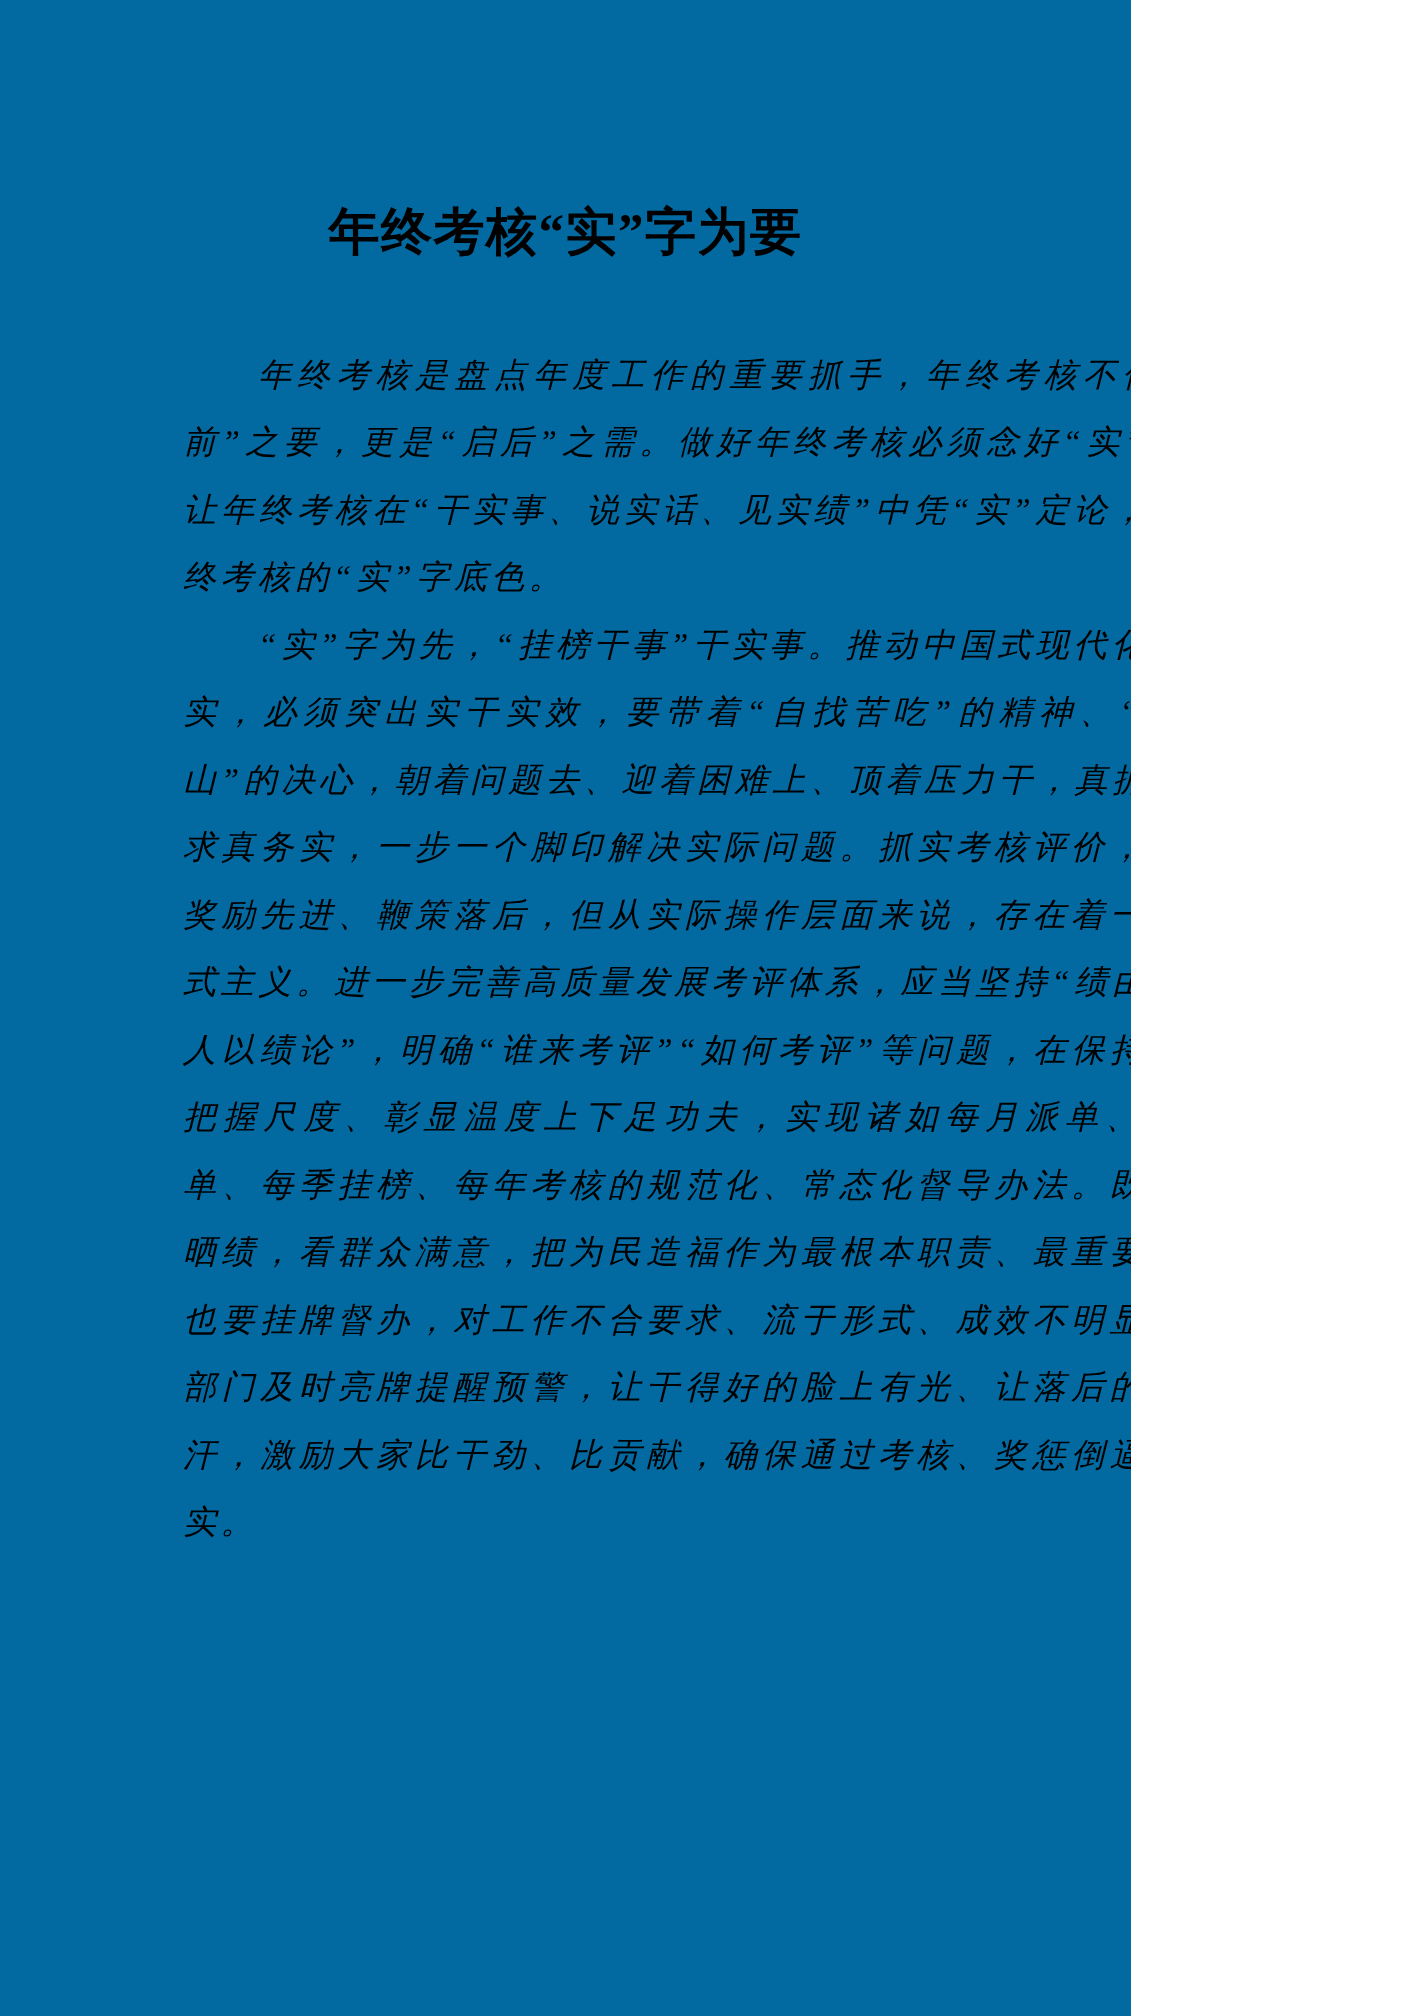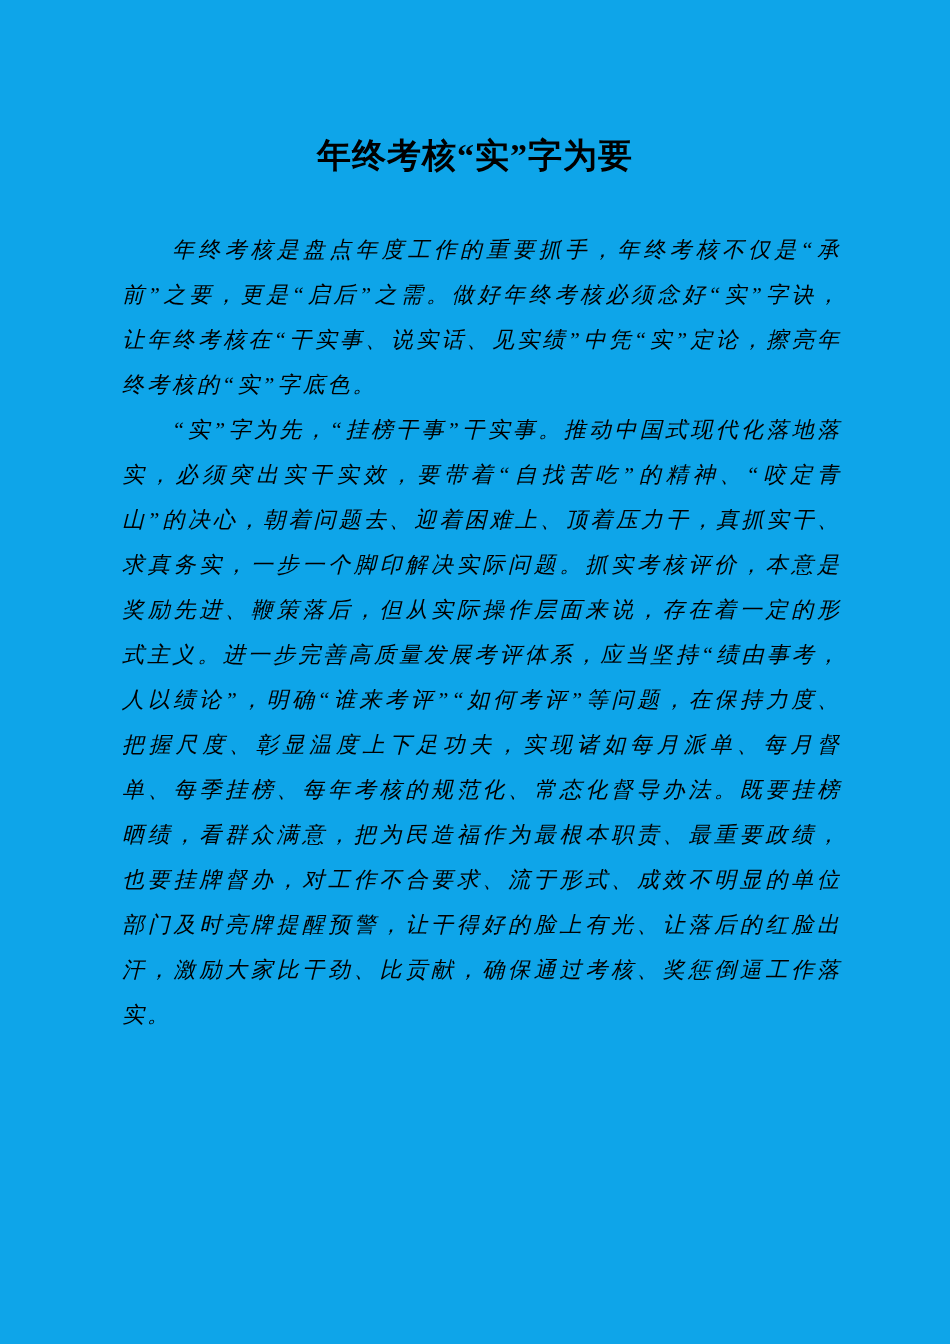--- a/index.html
+++ b/index.html
@@ -2,23 +2,23 @@
 <html><head>
 <meta charset="utf-8">
 <style>
   html, body {
     margin: 0;
     padding: 0;
     background: #ffffff;
   }
   .page {
     position: relative;
-    width: 950px;
+    width: 754px;
     height: 1344px;
-    background: #0ea5e9;
+    background: #0369a1;
     color: #000000;
     font-family: "Liberation Serif", "DejaVu Serif", serif;
     overflow: hidden;
   }
   .doc-title {
     position: absolute;
     top: 136px;
     left: 0;
     width: 100%;
     text-align: center;

